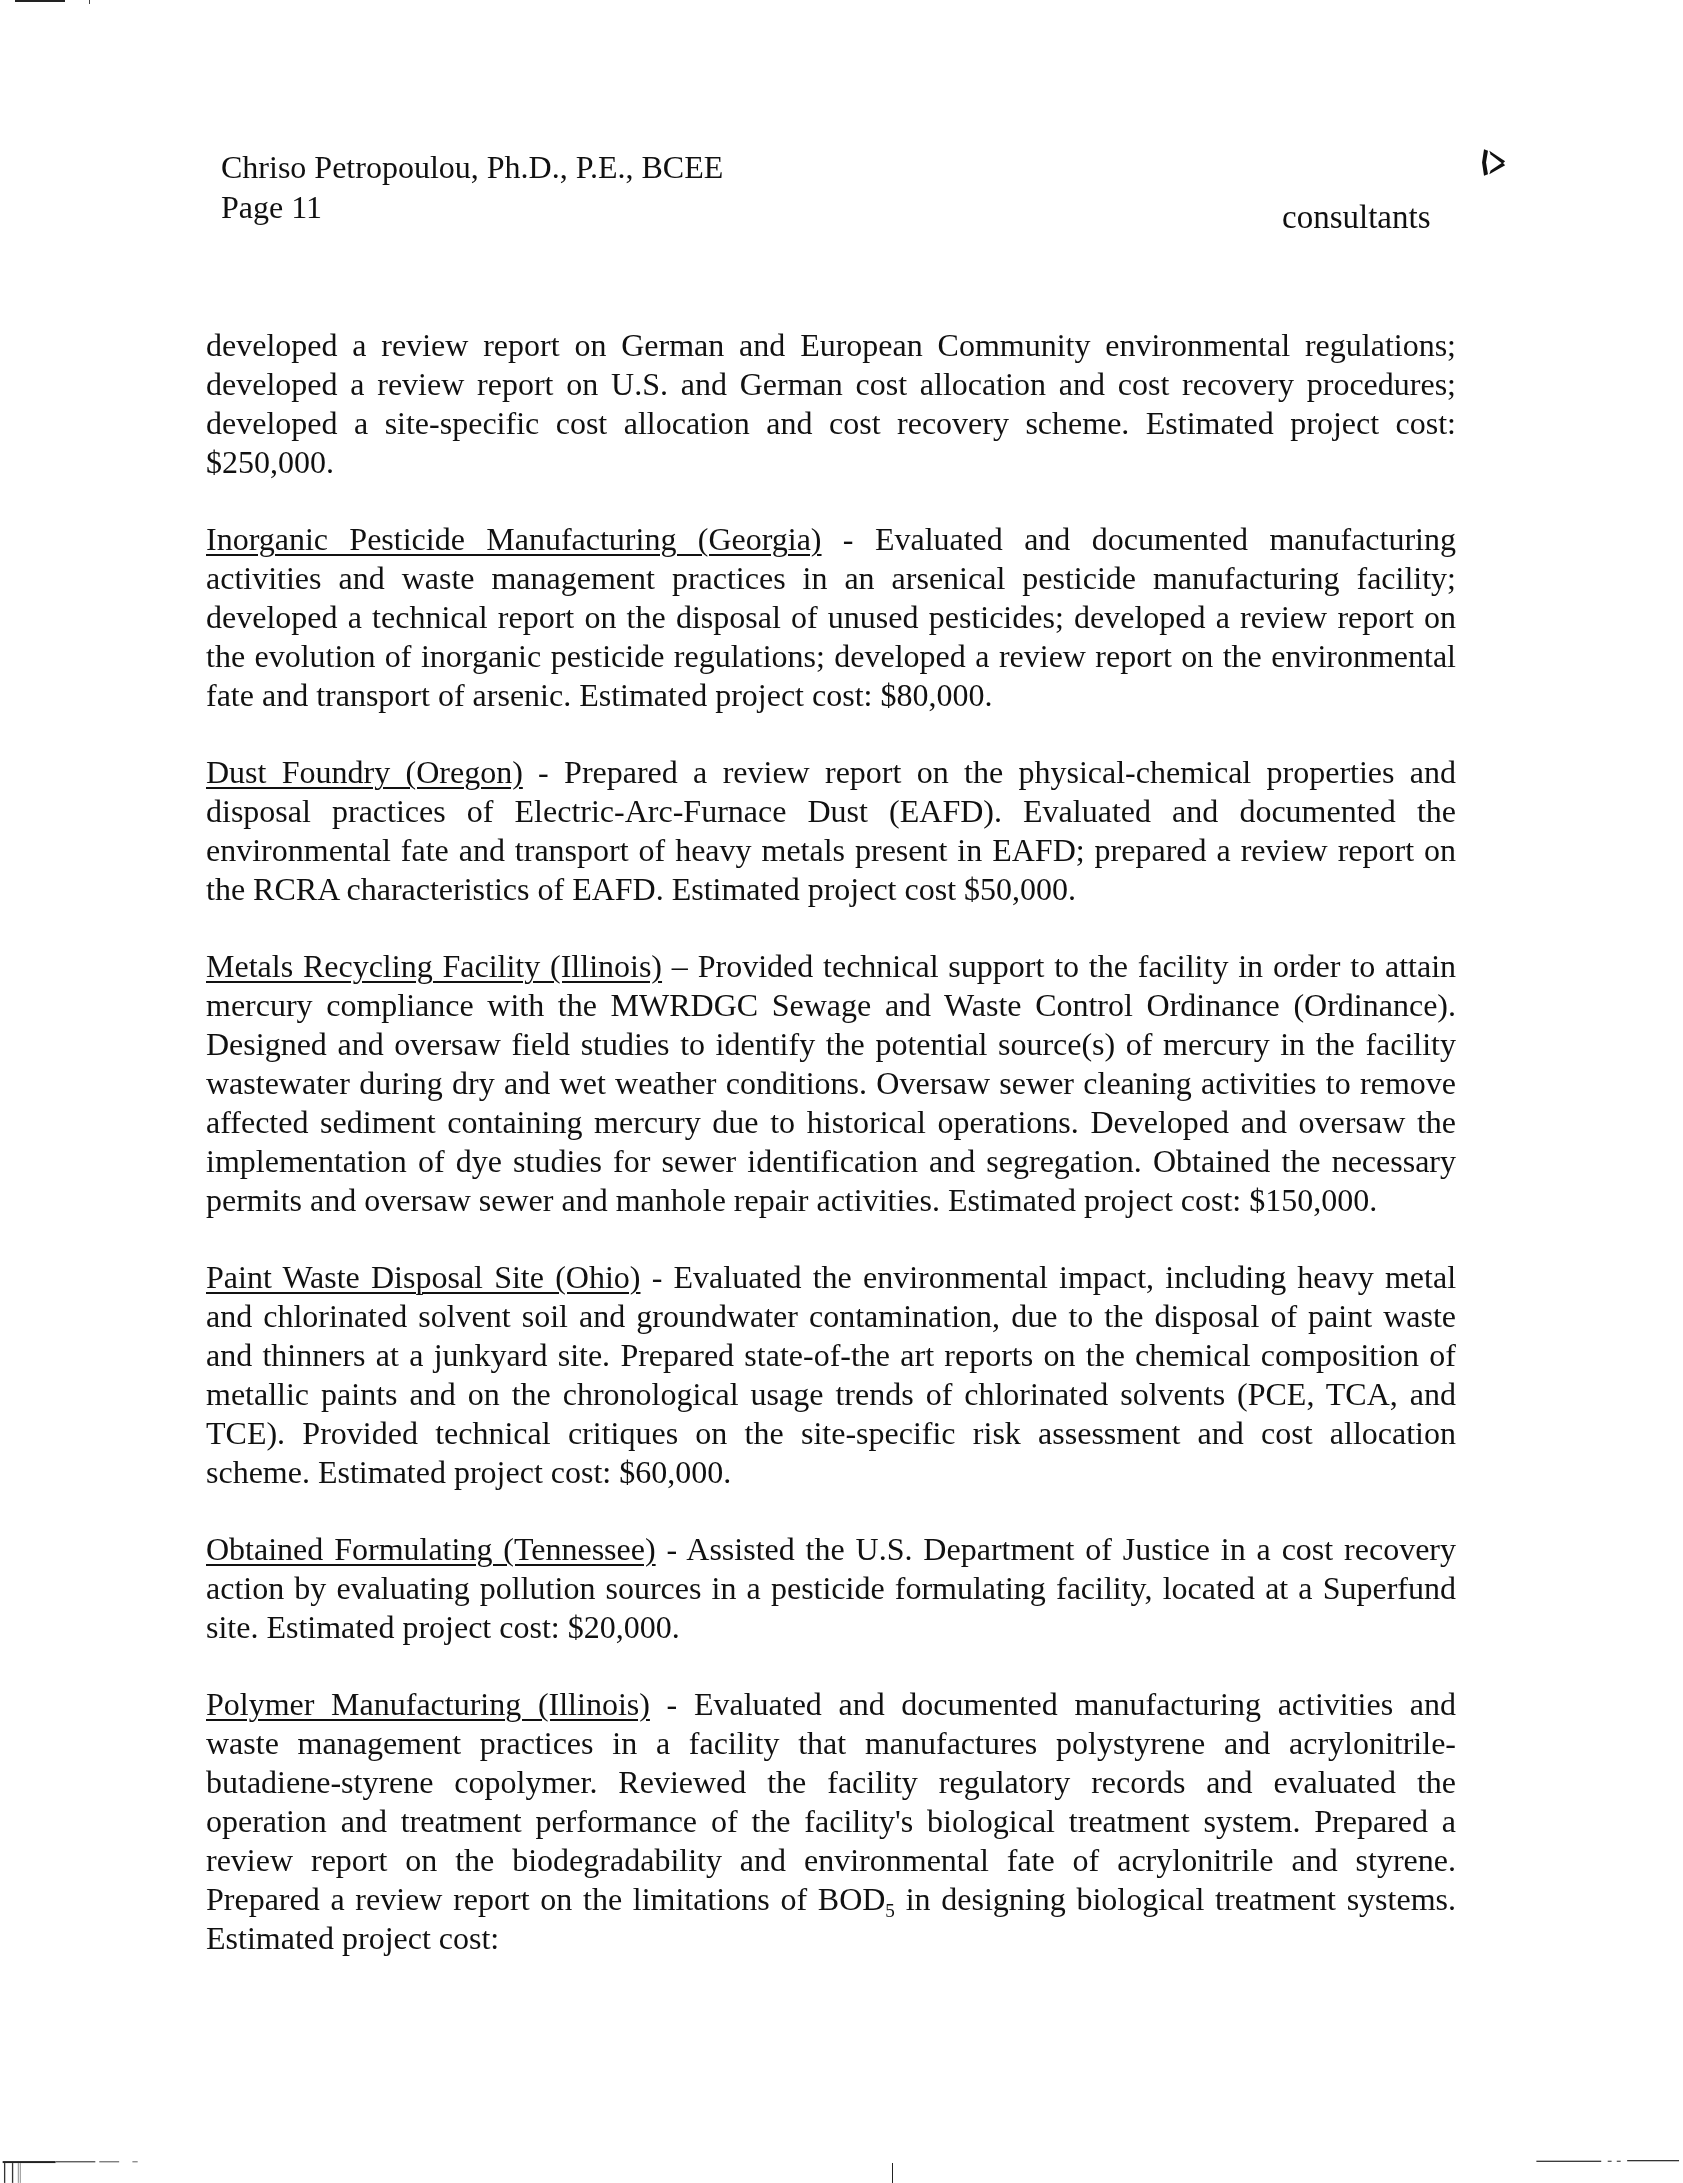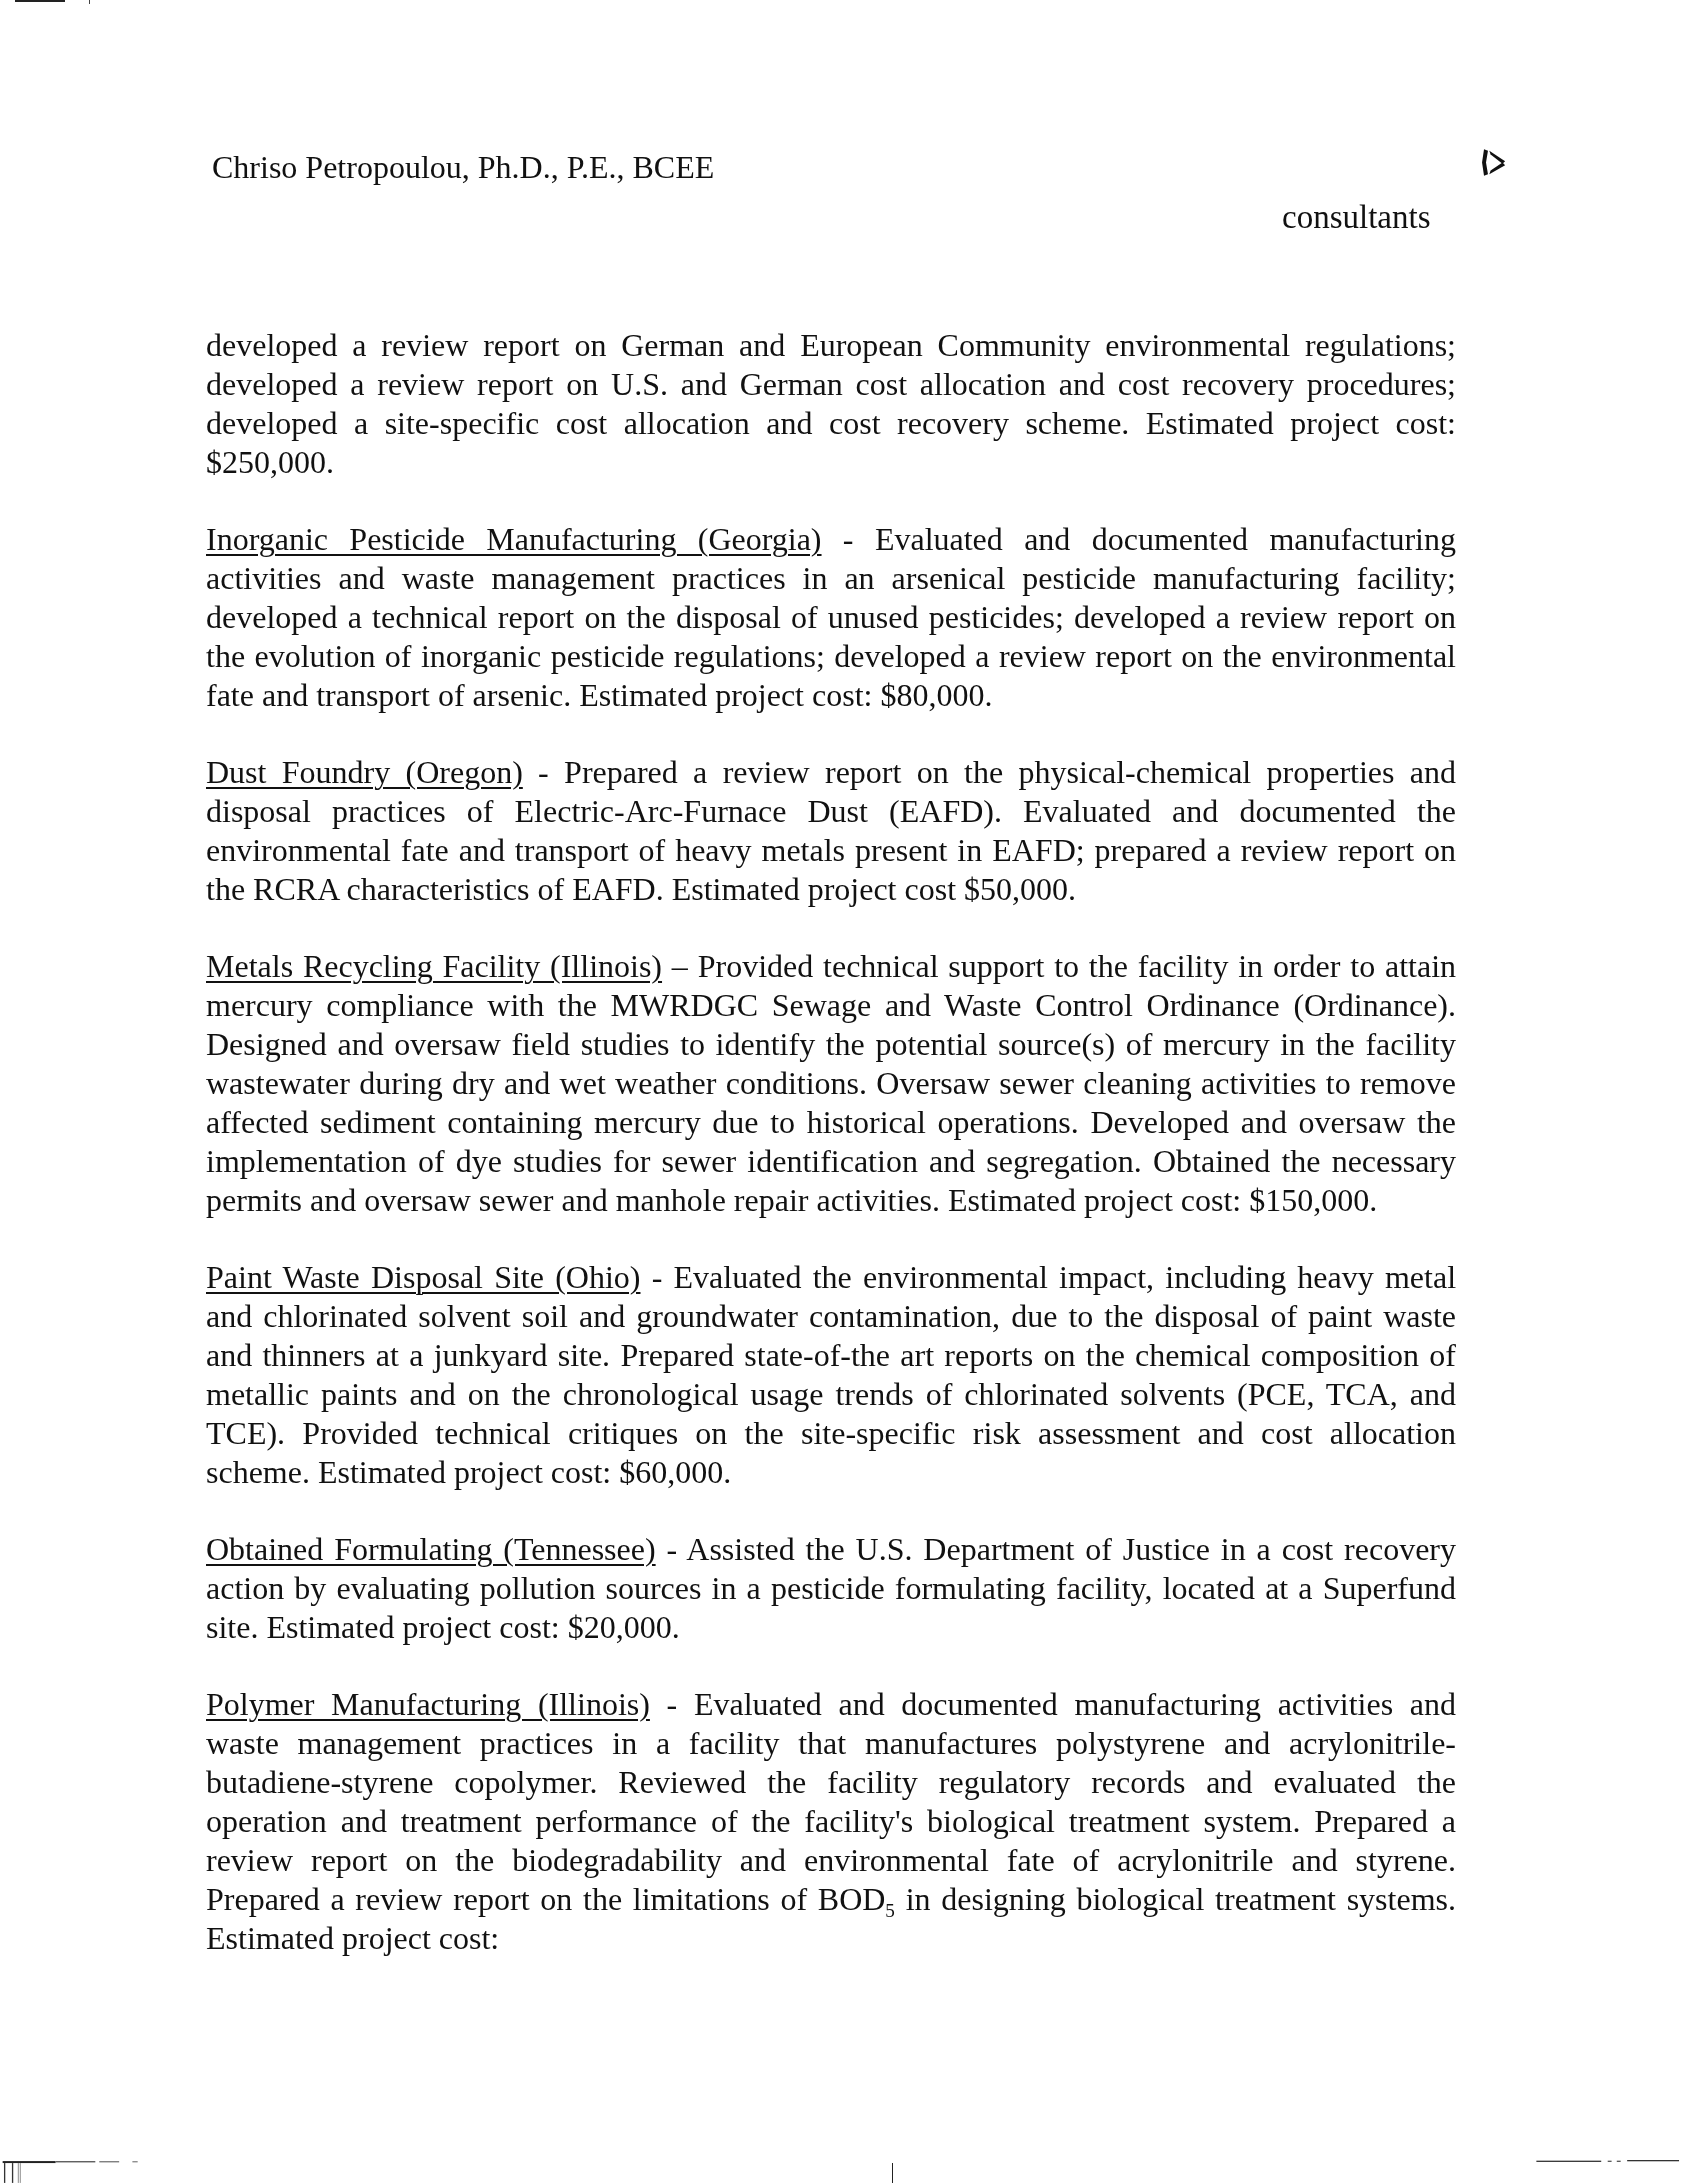--- a/index.html
+++ b/index.html
@@ -26,21 +26,21 @@
     .scan-mark-top2 {
       position: absolute;
       left: 89px;
       top: 0;
       width: 1.3px;
       height: 4px;
       background: #444;
     }
     .header-left {
       position: absolute;
-      left: 212px;
+      left: 221px;
       top: 147px;
       font-size: 32px;
       line-height: 40px;
     }
     .header-left div { white-space: nowrap; }
     .logo {
       position: absolute;
       left: 1184px;
       top: 136px;
       width: 291px;
@@ -115,20 +115,21 @@
   </style>
 </head>
 <body>
 
 <div class="scan-mark-top"></div>
 <div class="scan-mark-top2"></div>
 
 <header>
   <div class="header-left">
     <div>Chriso Petropoulou, Ph.D., P.E., BCEE</div>
+    <div>Page 11</div>
   </div>
 
   <div class="logo">
     <svg class="logo-mark" viewBox="0 0 40 44">
       <path d="M6 2 L12 4 L9 22 L12 40 L6 42 L3 22 Z" fill="#111"></path>
       <path d="M14 4 L38 20 L34 24 L16 10 Z" fill="#111"></path>
       <path d="M16 34 L34 22 L38 26 L14 40 Z" fill="#111"></path>
     </svg>
     <div class="logo-sub">consultants</div>
   </div>

